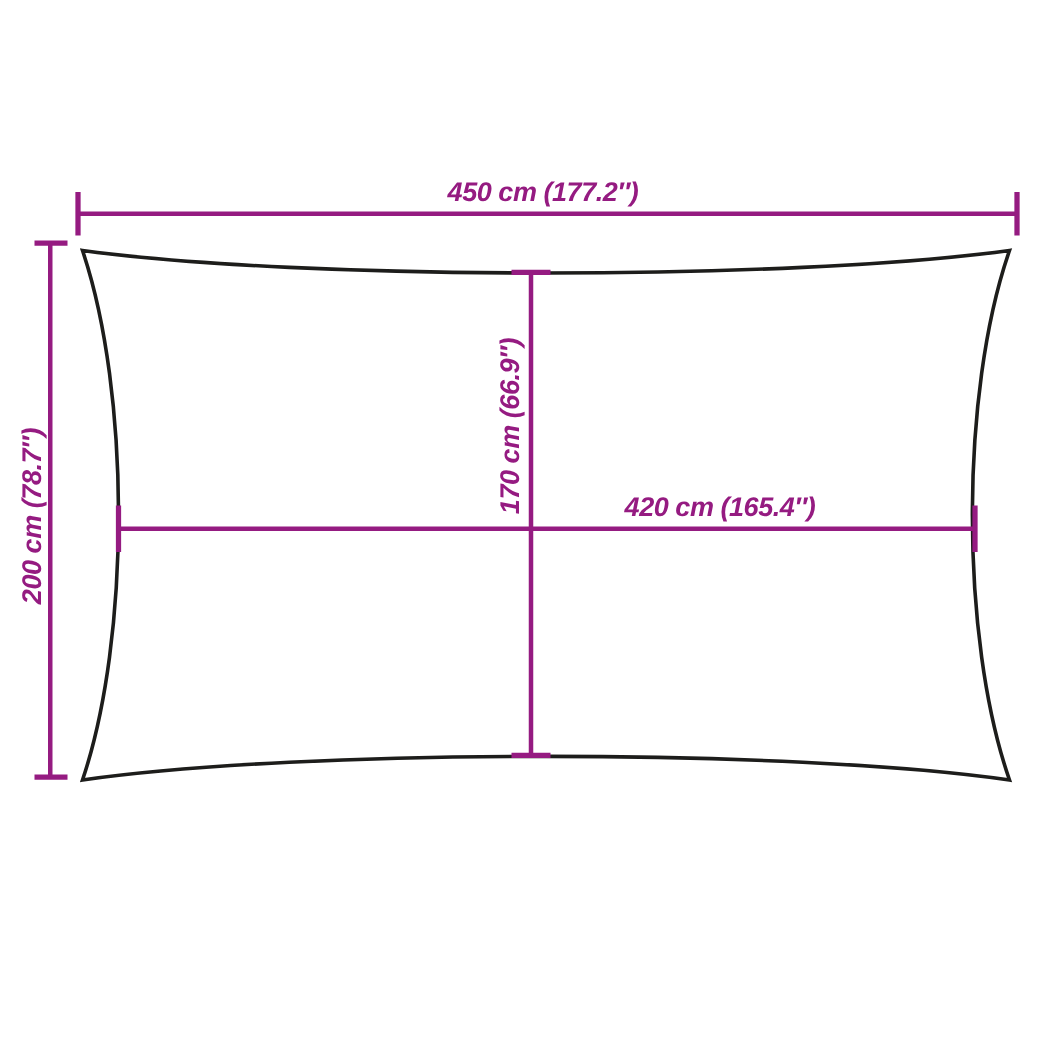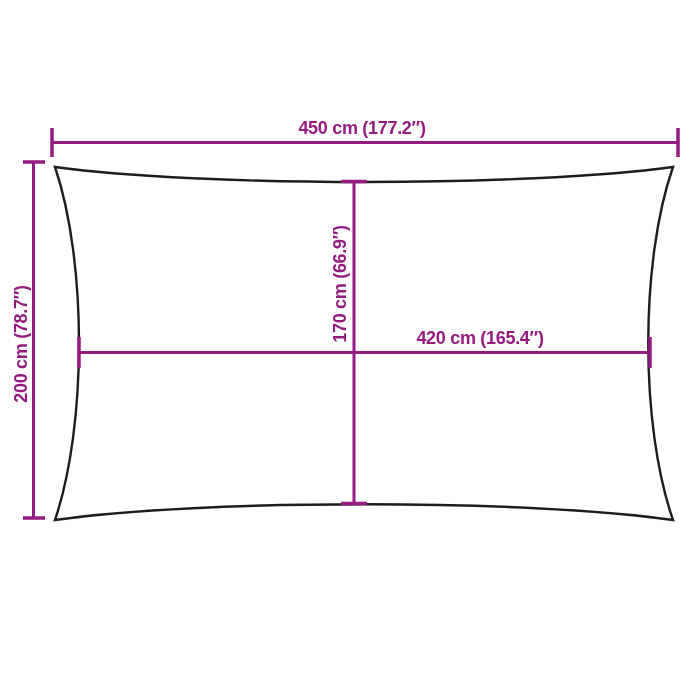--- a/index.html
+++ b/index.html
@@ -12,20 +12,21 @@
     padding: 0;
     width: 700px;
     height: 700px;
     background: var(--bg);
     overflow: hidden;
   }
   .stage {
     width: 700px;
     height: 504px;
     position: relative;
+    font-style: italic;
   }
   svg { display: block; }
   .dim-line {
     stroke: var(--accent);
     stroke-width: 3;
     fill: none;
   }
   .dim-tick {
     stroke: var(--accent);
     stroke-width: 3.5;

